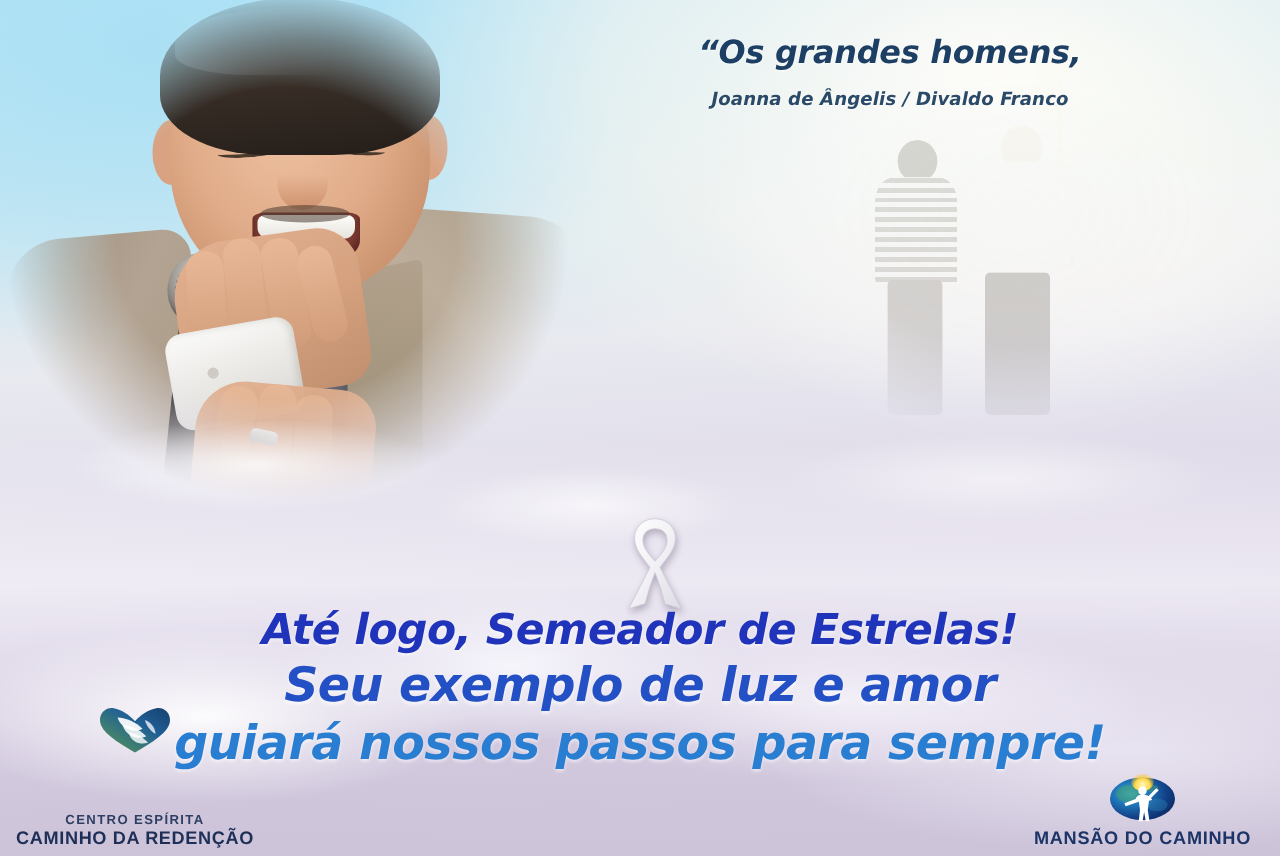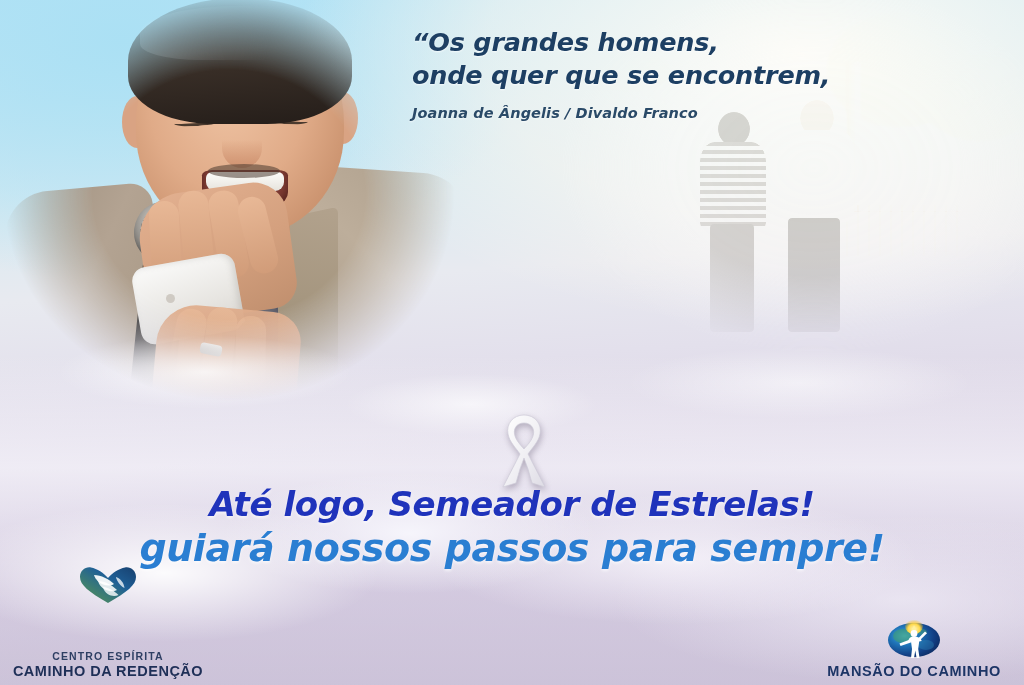--- a/index.html
+++ b/index.html
@@ -167,23 +167,23 @@
     background:
       radial-gradient(ellipse 210px 52px at 20% 40%, rgba(255,255,255,0.8) 0%, rgba(255,255,255,0) 70%),
       radial-gradient(ellipse 180px 44px at 46% 58%, rgba(255,255,255,0.7) 0%, rgba(255,255,255,0) 70%),
       radial-gradient(ellipse 240px 50px at 78% 46%, rgba(255,255,255,0.55) 0%, rgba(255,255,255,0) 72%);
     pointer-events:none;
   }
 
   
   .quote {
     position:absolute;
-    right:52px; top:26px;
+    right:32px; top:26px;
     width:560px;
-    text-align:left;
+    text-align:center;
   }
   .quote-line {
     font-family:"DejaVu Sans", sans-serif;
     font-style:italic;
     font-weight:bold;
     font-size:25.5px;
     line-height:33px;
     letter-spacing:-0.2px;
     color:#1d3f63;
     white-space:nowrap;
@@ -331,21 +331,20 @@
       <div class="pt-finger" style="left:80px; top:6px;  width:30px; height:74px; transform:rotate(-4deg); opacity:0.85;"></div>
     </div>
     <div class="pt pt-ring"></div>
   </div>
 
   <div class="cloud-wisp-top"></div>
   <div class="cloud-veil"></div>
 
   <div class="quote">
     <div class="quote-line">“Os grandes homens,</div>
-    <div class="quote-line">onde quer que se encontrem,</div>
     <div class="quote-attr">Joanna de Ângelis / Divaldo Franco</div>
   </div>
 
   <div class="ribbon-wrap">
     <svg width="62" height="82" viewBox="0 0 62 82" xmlns="http://www.w3.org/2000/svg">
       <defs>
         <linearGradient id="rg" x1="0" y1="0" x2="1" y2="1">
           <stop offset="0%" stop-color="#ffffff"></stop>
           <stop offset="52%" stop-color="#f1f0f4"></stop>
           <stop offset="100%" stop-color="#dedce5"></stop>
@@ -360,20 +359,21 @@
                C 49 15, 42 6, 31 6 Z
                M31 14 C 38 14, 41.5 19, 40.5 25
                C 39.5 31, 34.5 36, 31 40
                C 27.5 36, 22.5 31, 21.5 25
                C 20.5 19, 24 14, 31 14 Z" fill="url(#rg)" stroke="#cfccd8" stroke-width="0.7"></path>
     </svg>
   </div>
 
   <div class="headline">
     <div class="hl hl-1">Até logo, Semeador de Estrelas!</div>
+    <div class="hl hl-2">Seu exemplo de luz e amor</div>
     <div class="hl hl-3">guiará nossos passos para sempre!</div>
   </div>
 
   <div class="logo logo-left">
     <span class="logo-mark">
       <svg width="58" height="38" viewBox="0 0 58 38" xmlns="http://www.w3.org/2000/svg">
         <defs>
           <linearGradient id="hg" x1="0" y1="1" x2="1" y2="0">
             <stop offset="0%" stop-color="#5e8f4f"></stop>
             <stop offset="30%" stop-color="#3f7f70"></stop>

